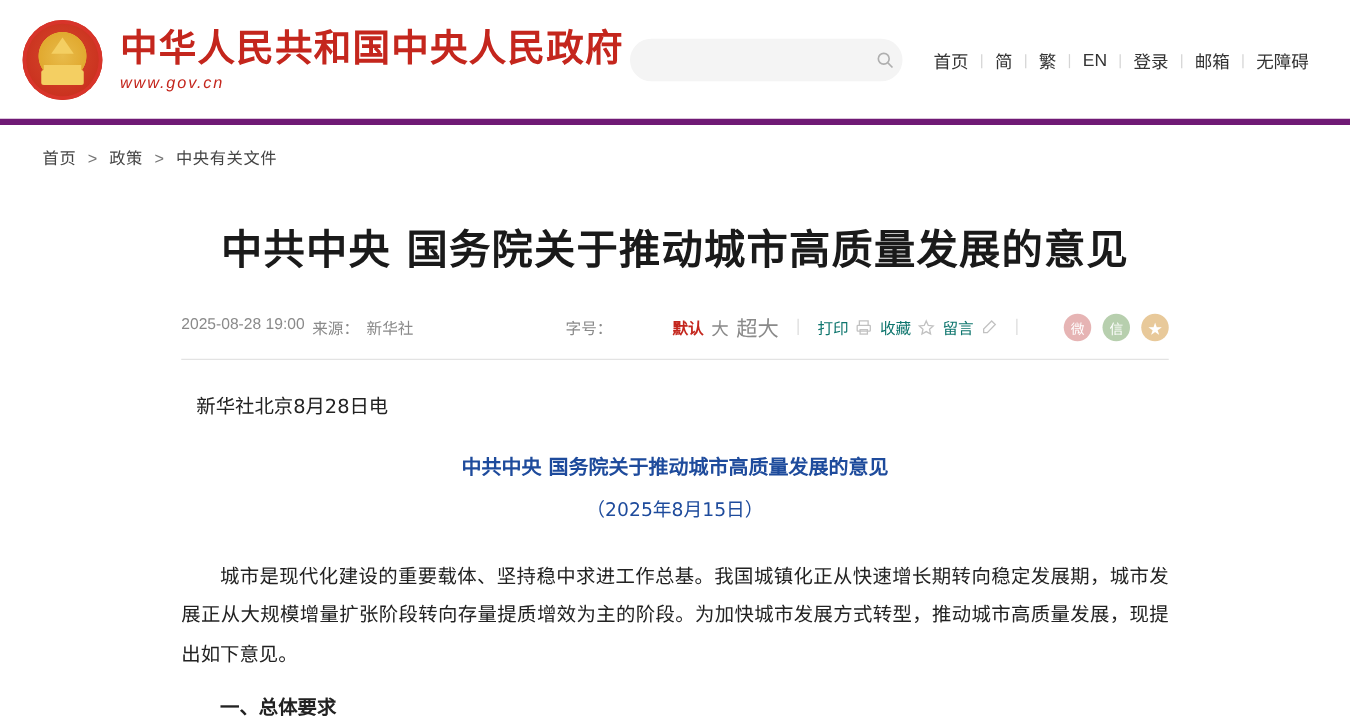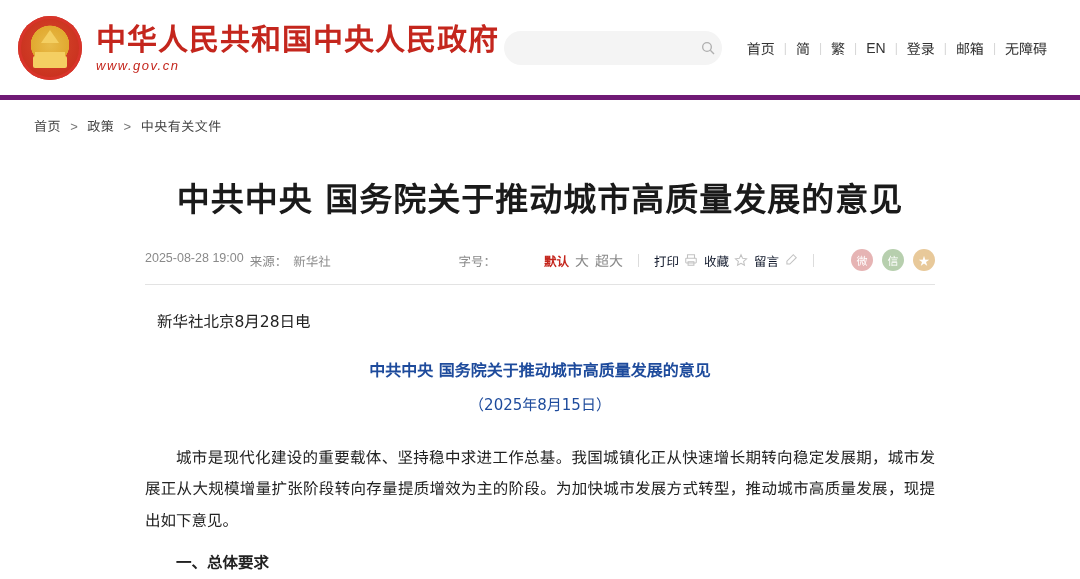--- a/index.html
+++ b/index.html
@@ -176,32 +176,32 @@
   .meta-center {
     margin-left: auto;
     display: flex;
     align-items: center;
     gap: 6px;
   }
   .fs-label { color: #8a8a8a; }
   .fs-opt { color: #8a8a8a; }
   .fs-opt.active { color: #c4261d; font-weight: bold; padding-left: 42px; }
   .fs-mid { font-size: 14px; }
-  .fs-big { font-size: 14px; }
+  .fs-big { font-size: 17px; }
   .divider-v {
     width: 1px;
     height: 13px;
     background: #dcdcdc;
     margin: 0 9px;
   }
   .tool {
     display: flex;
     align-items: center;
     gap: 5px;
-    color: #0f172a;
+    color: #0f766e;
   }
   .tool-ico { width: 14px; height: 14px; opacity: .6; }
   .share-group {
     display: flex;
     align-items: center;
     gap: 9px;
     margin-left: 22px;
   }
   .share-ico {
     width: 22px;

